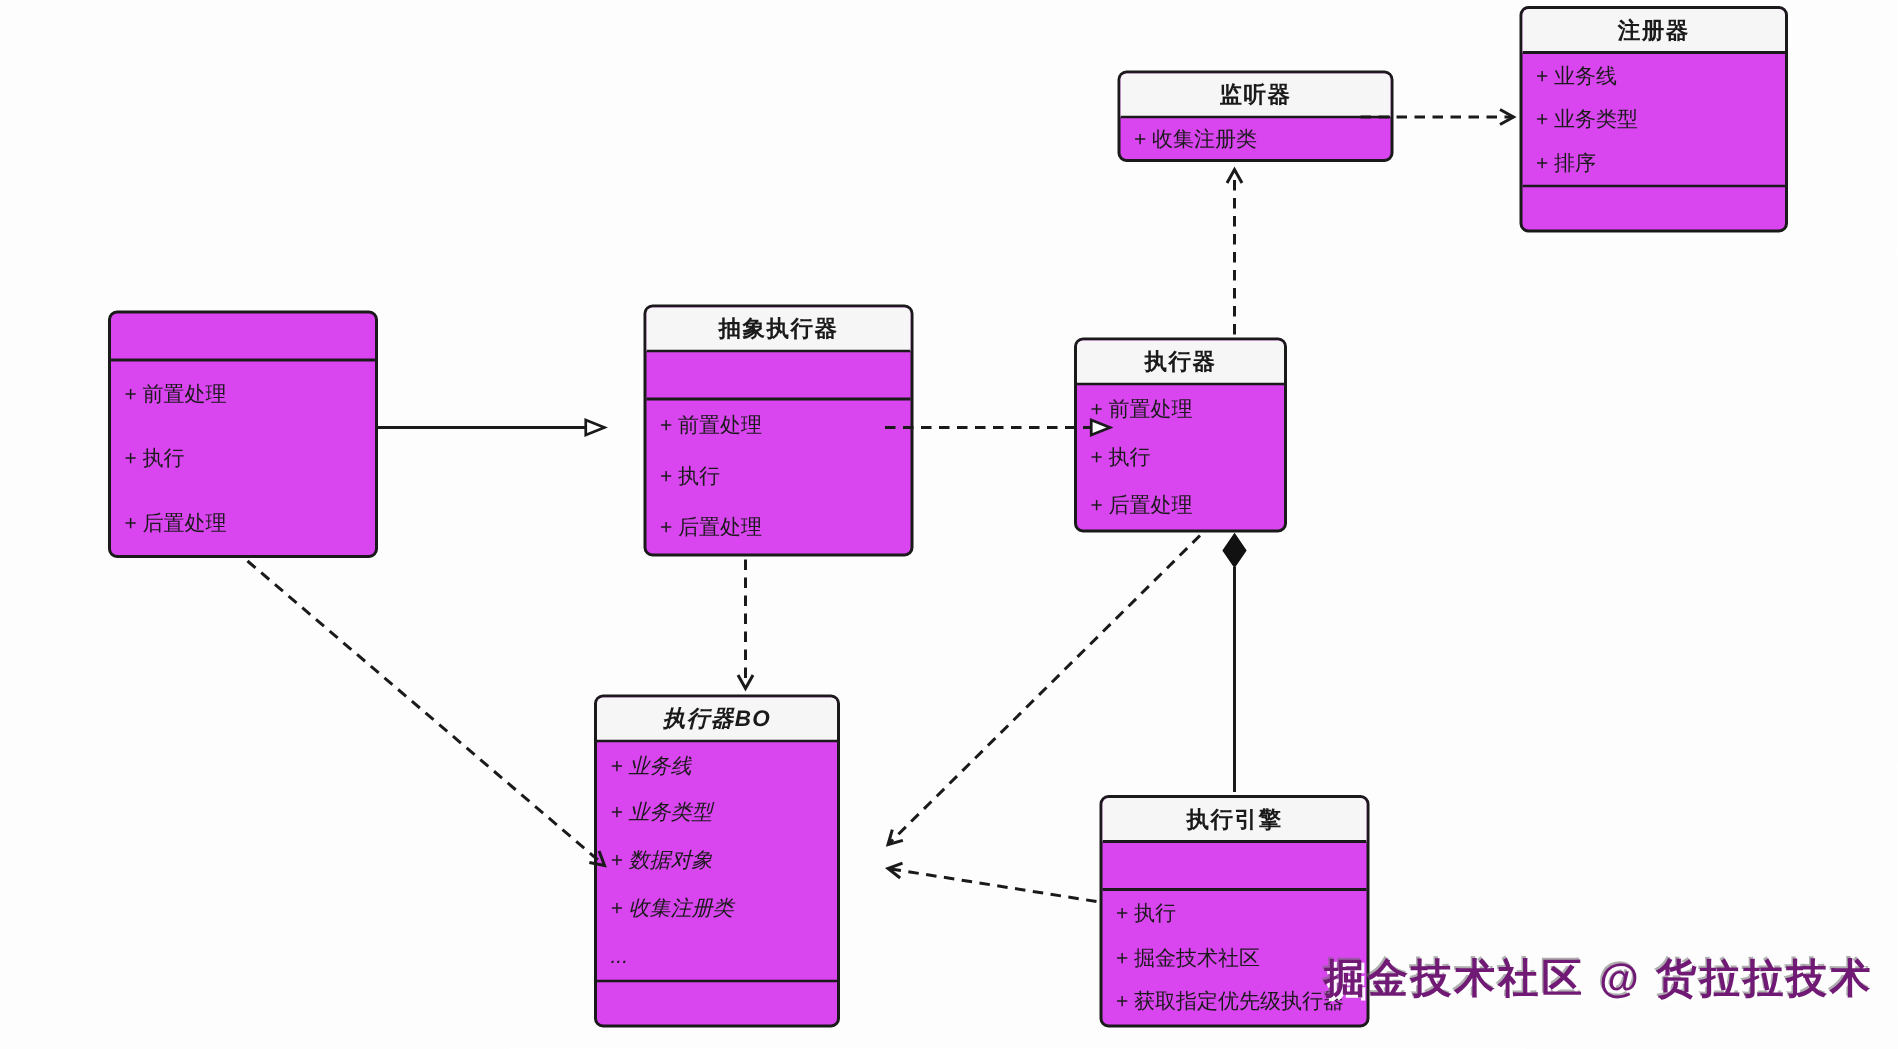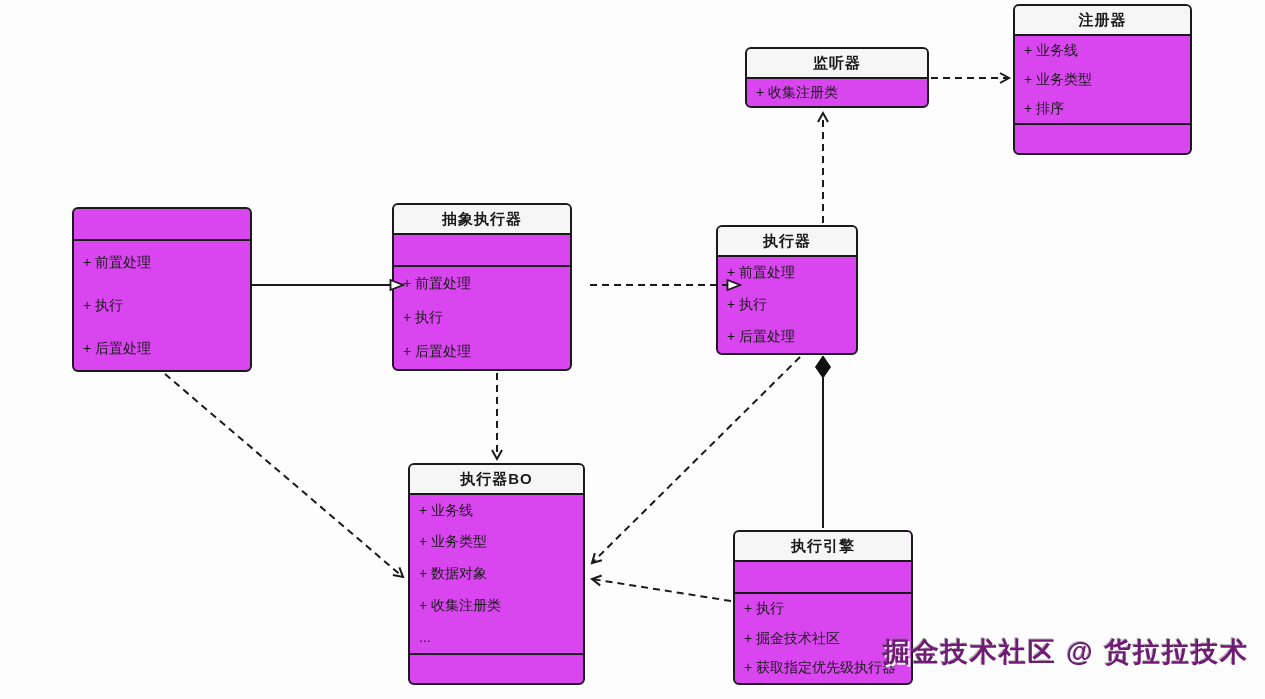--- a/index.html
+++ b/index.html
@@ -88,40 +88,40 @@
 
   <div class="uml-class" style="left:72px;top:207px;width:180px;height:165px;">
     <div class="uml-empty-top"></div>
     <div class="uml-members">
       <div class="uml-member">+ 前置处理</div>
       <div class="uml-member">+ 执行</div>
       <div class="uml-member">+ 后置处理</div>
     </div>
   </div>
 
-  <div class="uml-class" style="left:392px;top:203px;width:180px;height:168px;">
+  <div class="uml-class" style="left:429px;top:203px;width:180px;height:168px;">
     <div class="uml-title">抽象执行器</div>
     <div class="uml-empty-top"></div>
     <div class="uml-members">
       <div class="uml-member">+ 前置处理</div>
       <div class="uml-member">+ 执行</div>
       <div class="uml-member">+ 后置处理</div>
     </div>
   </div>
 
   <div class="uml-class" style="left:716px;top:225px;width:142px;height:130px;">
     <div class="uml-title">执行器</div>
     <div class="uml-members">
       <div class="uml-member">+ 前置处理</div>
       <div class="uml-member">+ 执行</div>
       <div class="uml-member">+ 后置处理</div>
     </div>
   </div>
 
-  <div class="uml-class" style="left:408px;top:463px;width:177px;height:222px;">
+  <div class="uml-class" style="left:396px;top:463px;width:164px;height:222px;font-style:italic;">
     <div class="uml-title">执行器BO</div>
     <div class="uml-members">
       <div class="uml-member">+ 业务线</div>
       <div class="uml-member">+ 业务类型</div>
       <div class="uml-member">+ 数据对象</div>
       <div class="uml-member">+ 收集注册类</div>
       <div class="uml-member">...</div>
     </div>
     <div class="uml-empty-bottom"></div>
   </div>

